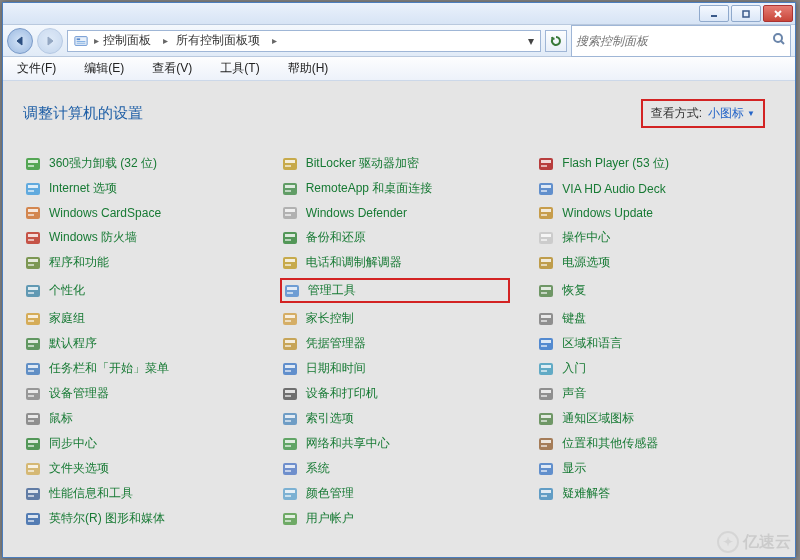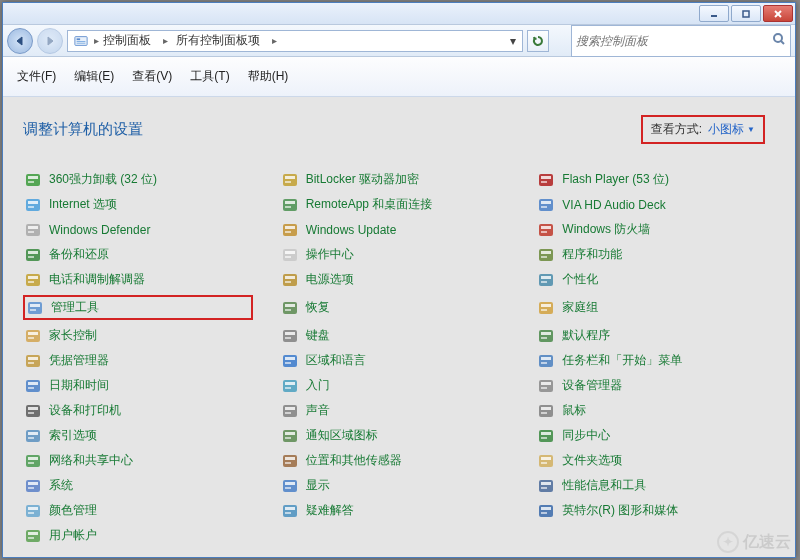--- a/index.html
+++ b/index.html
@@ -83,35 +83,34 @@
 .addr-dropdown { width:18px; text-align:center; cursor:pointer; color:#444; }
 .refresh { width:22px; height:22px; border:1px solid #9fb6d6; background:linear-gradient(#fdfefe,#e8eff9); display:flex;align-items:center;justify-content:center; cursor:pointer;}
 .refresh svg { width:12px;height:12px; stroke:#3a7a3a; fill:none; stroke-width:2; }
 
 .search {
   width: 220px; height: 32px;
   border: 1px solid #9fb6d6;
   background:#fff;
   display:flex; align-items:center;
   padding: 0 4px;
-  margin-left: 18px;
 }
 .search input {
   flex:1; border:none; outline:none; font-size:12px; color:#888;
   font-style: italic;
 }
 .search-icon svg { width:14px;height:14px; stroke:#6a85aa; fill:none; stroke-width:2; }
 
 .menubar {
-  height: 40px;
+  height: 24px;
   background: linear-gradient(#fdfdfe,#edf2fa);
   border-bottom: 1px solid #ccd8e9;
   display:flex; align-items:center;
   padding: 8px 6px;
-  gap: 2px;
+  gap: 12px;
 }
 .menu-item {
   padding: 2px 8px;
   cursor: pointer;
   color:#222;
 }
 
 .content {
   flex:1;
   display:flex;
@@ -340,20 +339,30 @@
                 <rect x="1" y="2" width="14" height="12" rx="2" fill="#4a80c8" opacity="0.85"></rect>
                 <rect x="3" y="4" width="10" height="3" fill="#fff" opacity="0.8"></rect>
                 <rect x="3" y="9" width="6" height="2" fill="#fff" opacity="0.6"></rect>
               </svg>
             </span>
             <span>VIA HD Audio Deck</span>
           </div>
           <div class="cp-item">
             <span class="ic">
               <svg viewBox="0 0 16 16">
+                <rect x="1" y="2" width="14" height="12" rx="2" fill="#d07535" opacity="0.85"></rect>
+                <rect x="3" y="4" width="10" height="3" fill="#fff" opacity="0.8"></rect>
+                <rect x="3" y="9" width="6" height="2" fill="#fff" opacity="0.6"></rect>
+              </svg>
+            </span>
+            <span>Windows CardSpace</span>
+          </div>
+          <div class="cp-item">
+            <span class="ic">
+              <svg viewBox="0 0 16 16">
                 <rect x="1" y="2" width="14" height="12" rx="2" fill="#a8a8a8" opacity="0.85"></rect>
                 <rect x="3" y="4" width="10" height="3" fill="#fff" opacity="0.8"></rect>
                 <rect x="3" y="9" width="6" height="2" fill="#fff" opacity="0.6"></rect>
               </svg>
             </span>
             <span>Windows Defender</span>
           </div>
           <div class="cp-item">
             <span class="ic">
               <svg viewBox="0 0 16 16">

